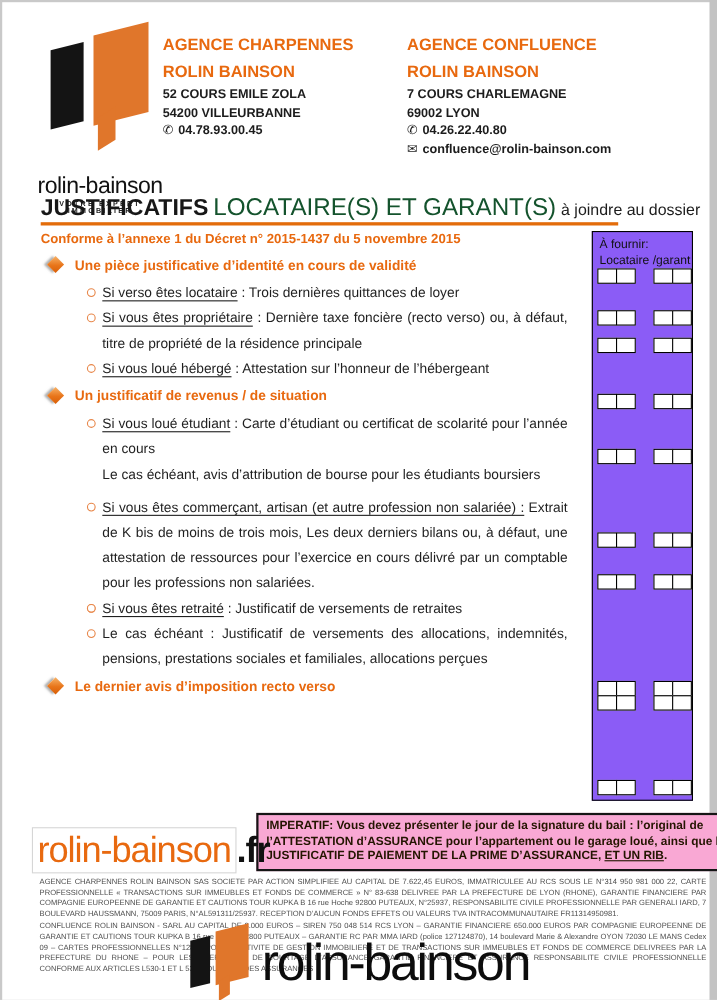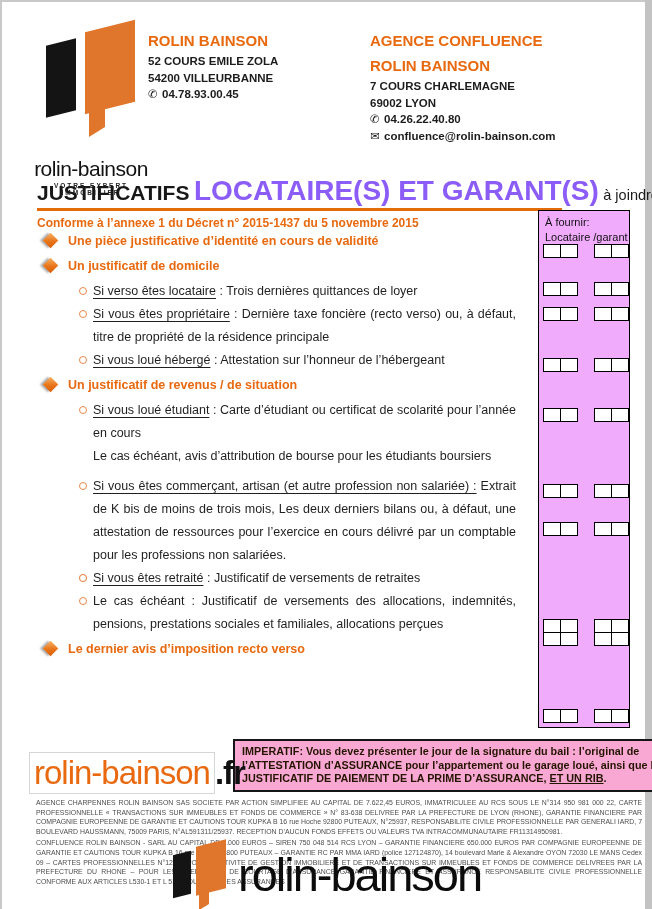--- a/index.html
+++ b/index.html
@@ -35,37 +35,37 @@
   .agency .aname{color:#e8690f;font-weight:bold;font-size:15px;line-height:25px;}
   .agency .aline{font-size:11.5px;font-weight:bold;line-height:16.5px;color:#1c1c1c;}
   .agency .icon{display:inline-block;width:14px;font-weight:normal;}
   #agency-1{left:148px;}
   #agency-2{left:370px;}
 
   
   .title-wrap{position:absolute;left:37px;top:175px;width:525px;}
   .title-line{border-bottom:3px solid #e36c0a;padding-bottom:1px;white-space:nowrap;}
   .t1{font-weight:bold;font-size:21px;color:#171717;}
-  .t2{font-weight:bold;font-size:28px;color:#8b5cf6;}
+  .t2{font-weight:normal;font-size:22px;color:#14532d;}
   .t3{font-size:14.5px;color:#1c1c1c;}
   .subtitle{color:#e8690f;font-size:12px;font-weight:bold;margin-top:5px;}
 
   
   #checklist{position:absolute;left:37px;top:228px;width:479px;font-size:12.5px;line-height:23px;}
   .main-item{position:relative;padding-left:31px;margin:2px 0;color:#e8690f;font-weight:bold;}
   .sub-item{position:relative;padding-left:56px;text-align:justify;}
   .diamond{position:absolute;left:8px;top:5px;width:11px;height:11px;
     background:linear-gradient(135deg,#f7b267 0%,#e8751a 55%,#d95f07 100%);
     transform:rotate(45deg);box-shadow:-2px 2px 2px rgba(110,110,110,0.55);}
   .obul{position:absolute;left:42px;top:7px;width:6px;height:6px;border:1.6px solid #e8874a;border-radius:50%;background:#fff;}
   .lead{text-decoration:underline;text-underline-offset:3px;text-decoration-thickness:1px;}
   .extra{text-align:left;margin-bottom:7px;}
 
   
-  #panel{position:absolute;left:538px;top:210px;width:92px;height:518px;border:1.6px solid #000;background:#f0abfc;box-sizing:border-box;}
+  #panel{position:absolute;left:538px;top:210px;width:92px;height:518px;border:1.6px solid #000;background:#8b5cf6;box-sizing:border-box;}
   #panel .phead{font-size:11px;line-height:15px;color:#111;padding:4px 0 0 6px;}
   .cbgroup{position:absolute;}
   .cbrow{display:flex;}
   .cbrow + .cbrow{margin-top:-1.5px;}
   .cell{width:16px;height:12px;border:1.5px solid #000;background:#fff;}
   .cell + .cell{margin-left:-1.5px;}
 
   
   #imperatif{position:absolute;left:233px;top:739px;width:459px;box-sizing:border-box;
     background:#f9a8d4;border:2px solid #151515;padding:4px 7px;
@@ -99,20 +99,21 @@
     <div class="mark mark-big">
       <div class="m-black"></div>
         <div class="m-orange"></div>
         <div class="m-tail"></div>
     </div>
     <div class="logo-wordmark">rolin-bainson</div>
     <div class="logo-tagline">VOTRE EXPERT IMMOBILIER</div>
   </div>
 
   <div class="agency" id="agency-1">
+    <div class="aname">AGENCE CHARPENNES</div>
     <div class="aname">ROLIN BAINSON</div>
     <div class="aline">52 COURS EMILE ZOLA</div>
     <div class="aline">54200 VILLEURBANNE</div>
     <div class="aline"><span class="icon">✆</span><span>04.78.93.00.45</span></div>
   </div>
   <div class="agency" id="agency-2">
     <div class="aname">AGENCE CONFLUENCE</div>
     <div class="aname">ROLIN BAINSON</div>
     <div class="aline">7 COURS CHARLEMAGNE</div>
     <div class="aline">69002 LYON</div>
@@ -124,21 +125,20 @@
     <div class="title-line">
       <span class="t1">JUSTIFICATIFS</span>
       <span class="t2">LOCATAIRE(S) ET GARANT(S)</span>
       <span class="t3">à joindre au dossier</span>
     </div>
     <div class="subtitle">Conforme à l’annexe 1 du Décret n° 2015-1437 du 5 novembre 2015</div>
   </div>
 
   <div id="checklist">
       <div class="main-item"><span class="diamond"></span><span class="txt">Une pièce justificative d’identité en cours de validité</span></div>
-      <div class="main-item"><span class="diamond"></span><span class="txt">Un justificatif de domicile</span></div>
       <div class="sub-item"><span class="obul"></span><span class="txt"><span class="lead">Si verso êtes locataire</span> : Trois dernières quittances de loyer</span></div>
       <div class="sub-item"><span class="obul"></span><span class="txt"><span class="lead">Si vous êtes propriétaire</span> : Dernière taxe foncière (recto verso) ou, à défaut, titre de propriété de la résidence principale</span></div>
       <div class="sub-item"><span class="obul"></span><span class="txt"><span class="lead">Si vous loué hébergé</span> : Attestation sur l’honneur de l’hébergeant</span></div>
       <div class="main-item"><span class="diamond"></span><span class="txt">Un justificatif de revenus / de situation</span></div>
       <div class="sub-item"><span class="obul"></span><span class="txt"><span class="lead">Si vous loué étudiant</span> : Carte d’étudiant ou certificat de scolarité pour l’année en cours</span><div class="extra">Le cas échéant, avis d’attribution de bourse pour les étudiants boursiers</div></div>
       <div class="sub-item"><span class="obul"></span><span class="txt"><span class="lead">Si vous êtes commerçant, artisan (et autre profession non salariée) :</span> Extrait de K bis de moins de trois mois, Les deux derniers bilans ou, à défaut, une attestation de ressources pour l’exercice en cours délivré par un comptable pour les professions non salariées.</span></div>
       <div class="sub-item"><span class="obul"></span></div>
       <div class="sub-item"><span class="obul"></span><span class="txt"><span class="lead">Si vous êtes retraité</span> : Justificatif de versements de retraites</span></div>
       <div class="sub-item"><span class="obul"></span><span class="txt">Le cas échéant : Justificatif de versements des allocations, indemnités, pensions, prestations sociales et familiales, allocations perçues</span></div>
       <div class="main-item"><span class="diamond"></span><span class="txt">Le dernier avis d’imposition recto verso</span></div>

